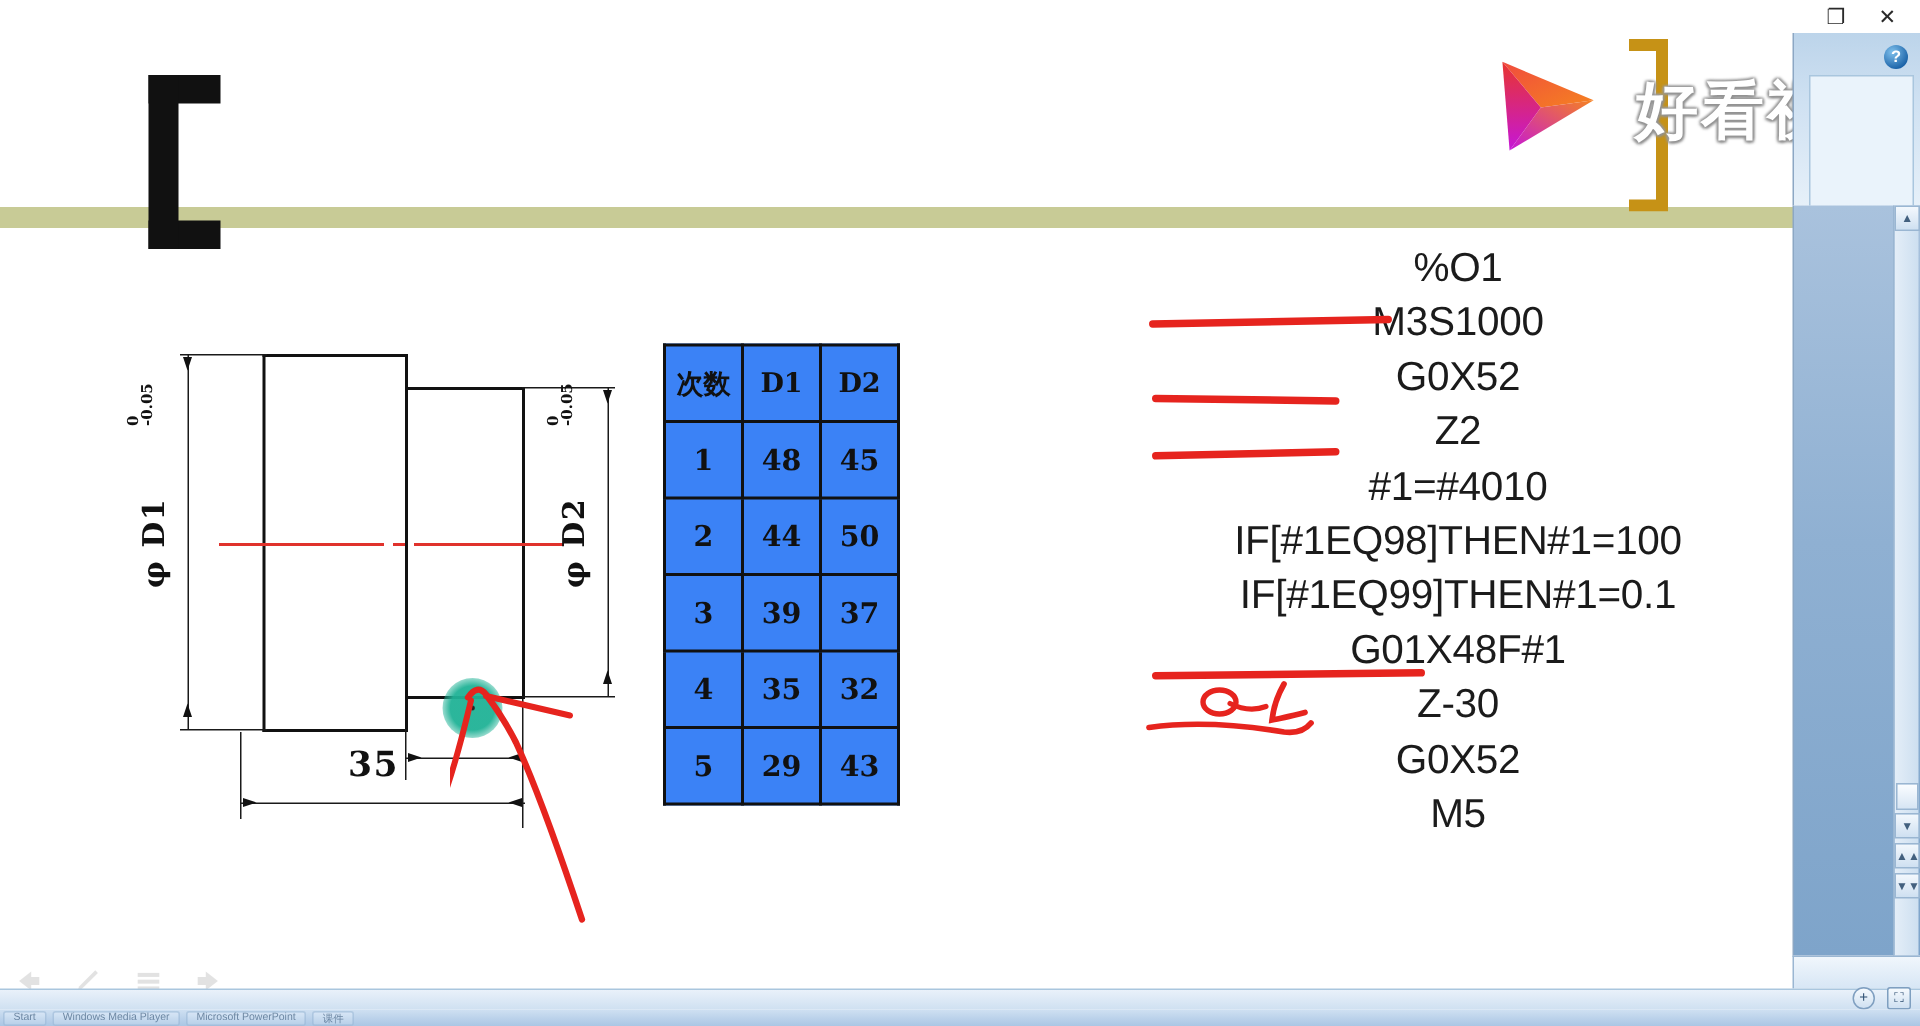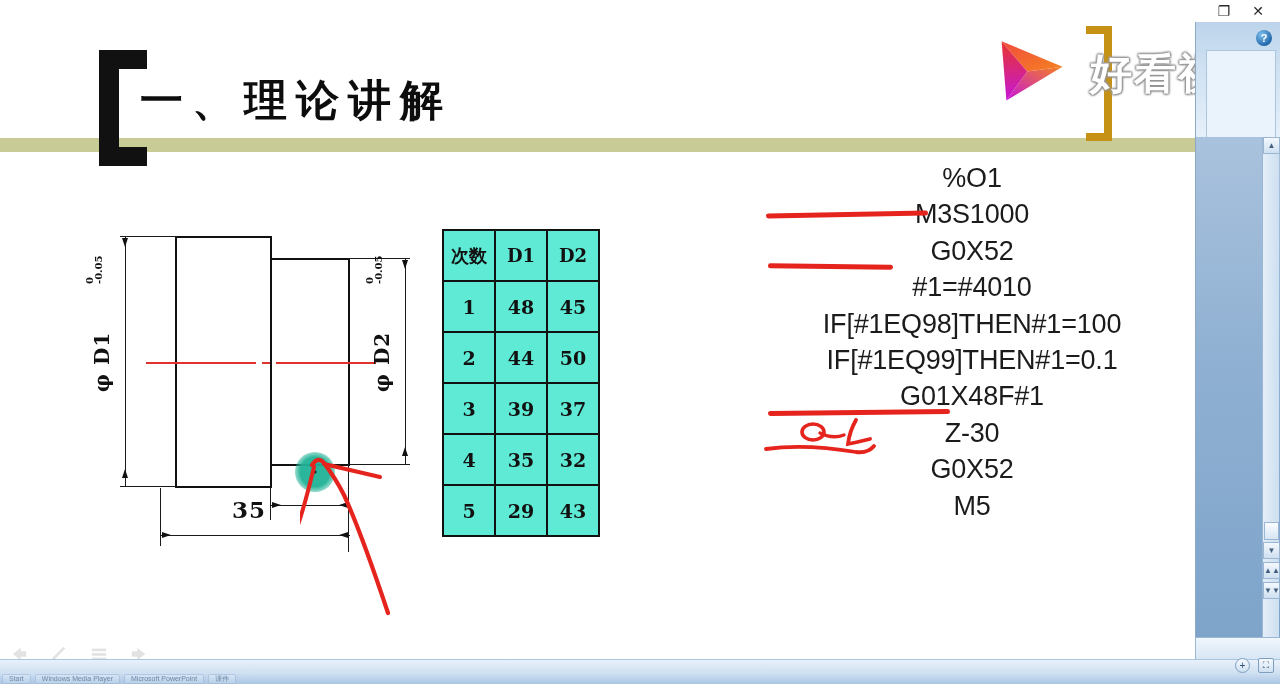--- a/index.html
+++ b/index.html
@@ -71,21 +71,21 @@
     border-radius:50%;
     background:radial-gradient(circle at 50% 50%, rgba(0,0,0,0.85) 0 4%, rgba(32,178,150,0.95) 7% 52%, rgba(32,178,150,0.35) 75%, rgba(32,178,150,0) 100%);
   }
 
   
   #red-annot{ position:absolute; left:300px; top:455px; width:130px; height:165px; pointer-events:none; }
 
   
   #data-table{
     position:absolute; left:442px; top:229px;
-    border-collapse:collapse; background:#5eead4;
+    border-collapse:collapse; background:#3b82f6;
   }
   #data-table td, #data-table th{
     width:52px; height:51px; border:2.4px solid #111;
     text-align:center; vertical-align:middle;
     font-family:"DejaVu Serif", serif; font-weight:700;
     font-size:19px; color:#111;
   }
   #data-table th{ font-size:18px; }
 
   
@@ -216,21 +216,20 @@
   }
   .navic{ width:22px; height:18px; position:relative; }
 </style>
 </head>
 <body>
 
 <div id="slide-stage">
 
   <div id="header-band"></div>
   <div id="header-bracket"></div>
-  <div id="slide-title">一、理论讲解</div>
 
   <div id="drawing">
 
     <div class="ln vl" style="left:95px; top:14px;  height:252px;"></div>
     <div class="ln vl" style="left:190px;top:14px;  height:252px;"></div>
     <div class="ln hl" style="left:95px; top:14px;  width:97px;"></div>
     <div class="ln hl" style="left:95px; top:264px; width:97px;"></div>
 
     <div class="ln vl" style="left:268px;top:36px;  height:208px;"></div>
     <div class="ln hl" style="left:190px;top:36px;  width:80px;"></div>
@@ -325,20 +324,21 @@
           <td>29</td>
           <td>43</td>
         </tr>
       </tbody>
   </table>
 
   <div id="gcode">
       <div class="gline"><span>%O1</span></div>
       <div class="gline"><span>M3S1000</span><div class="g-strike" style="top: 16px;"></div></div>
       <div class="gline"><span>G0X52</span><div class="g-under" style="top: 31px; transform: rotate(0.8deg);"></div></div>
+      <div class="gline"><span>Z2</span><div class="g-under" style="top: 31px; transform: rotate(-1.3deg);"></div></div>
       <div class="gline"><span>#1=#4010</span></div>
       <div class="gline"><span>IF[#1EQ98]THEN#1=100</span></div>
       <div class="gline"><span>IF[#1EQ99]THEN#1=0.1</span></div>
       <div class="gline"><span>G01X48F#1</span><div class="g-under" style="top: 32px; width: 182px; transform: rotate(-0.6deg);"></div></div>
       <div class="gline"><span>Z-30</span><svg viewBox="0 0 190 48" style="position: absolute; left: -8px; top: -4px; width: 190px; height: 48px; pointer-events: none;">
           <ellipse cx="49" cy="21" rx="11" ry="8" stroke="#e6241e" stroke-width="3.6" fill="none"></ellipse>
           <path d="M56,22 C64,26 72,27 80,24" stroke="#e6241e" stroke-width="3.4" fill="none" stroke-linecap="round"></path>
           <path d="M92,9 C88,16 85,24 84,33 C90,32 98,30 106,28" stroke="#e6241e" stroke-width="3.8" fill="none" stroke-linecap="round"></path>
           <path d="M2,38 C30,34 62,36 92,41 C100,42 106,40 110,35" stroke="#e6241e" stroke-width="3.8" fill="none" stroke-linecap="round"></path>
         </svg><span style="position: absolute; left: 120px; top: 2px; color: transparent; font-size: 1px;">15</span></div>

